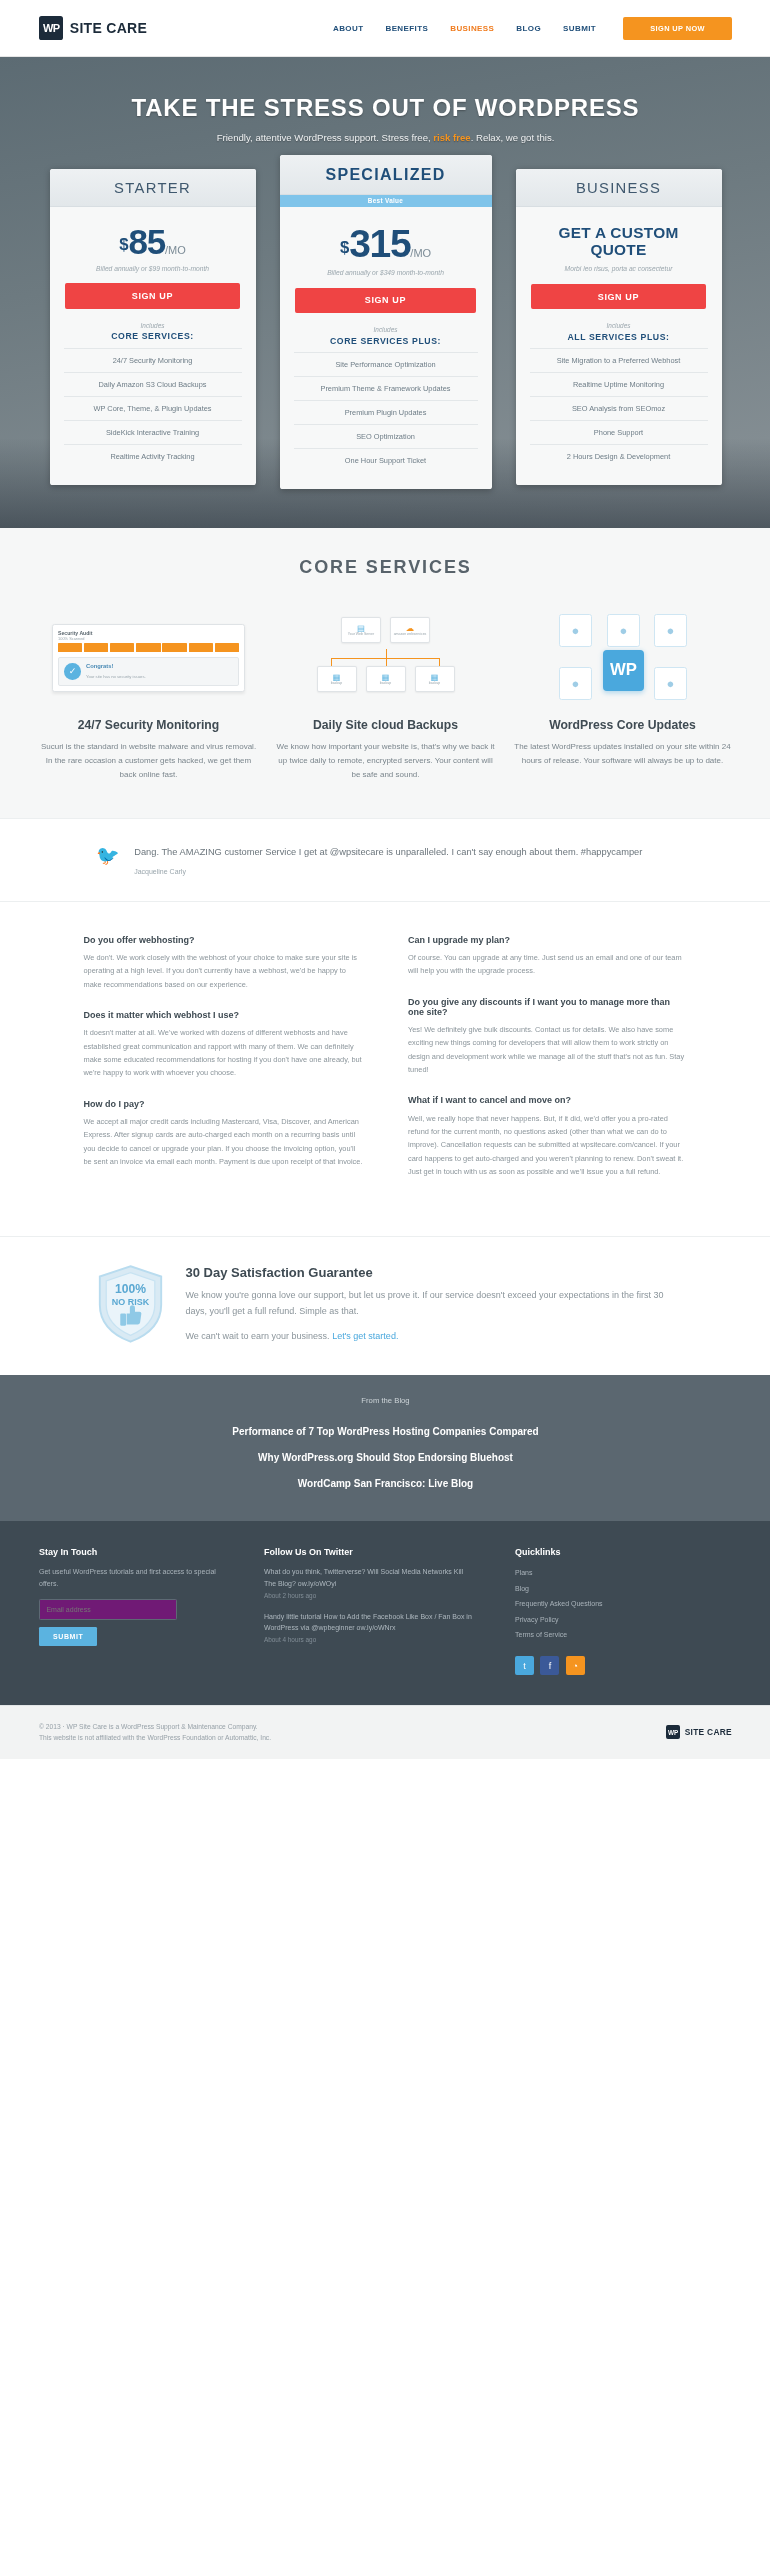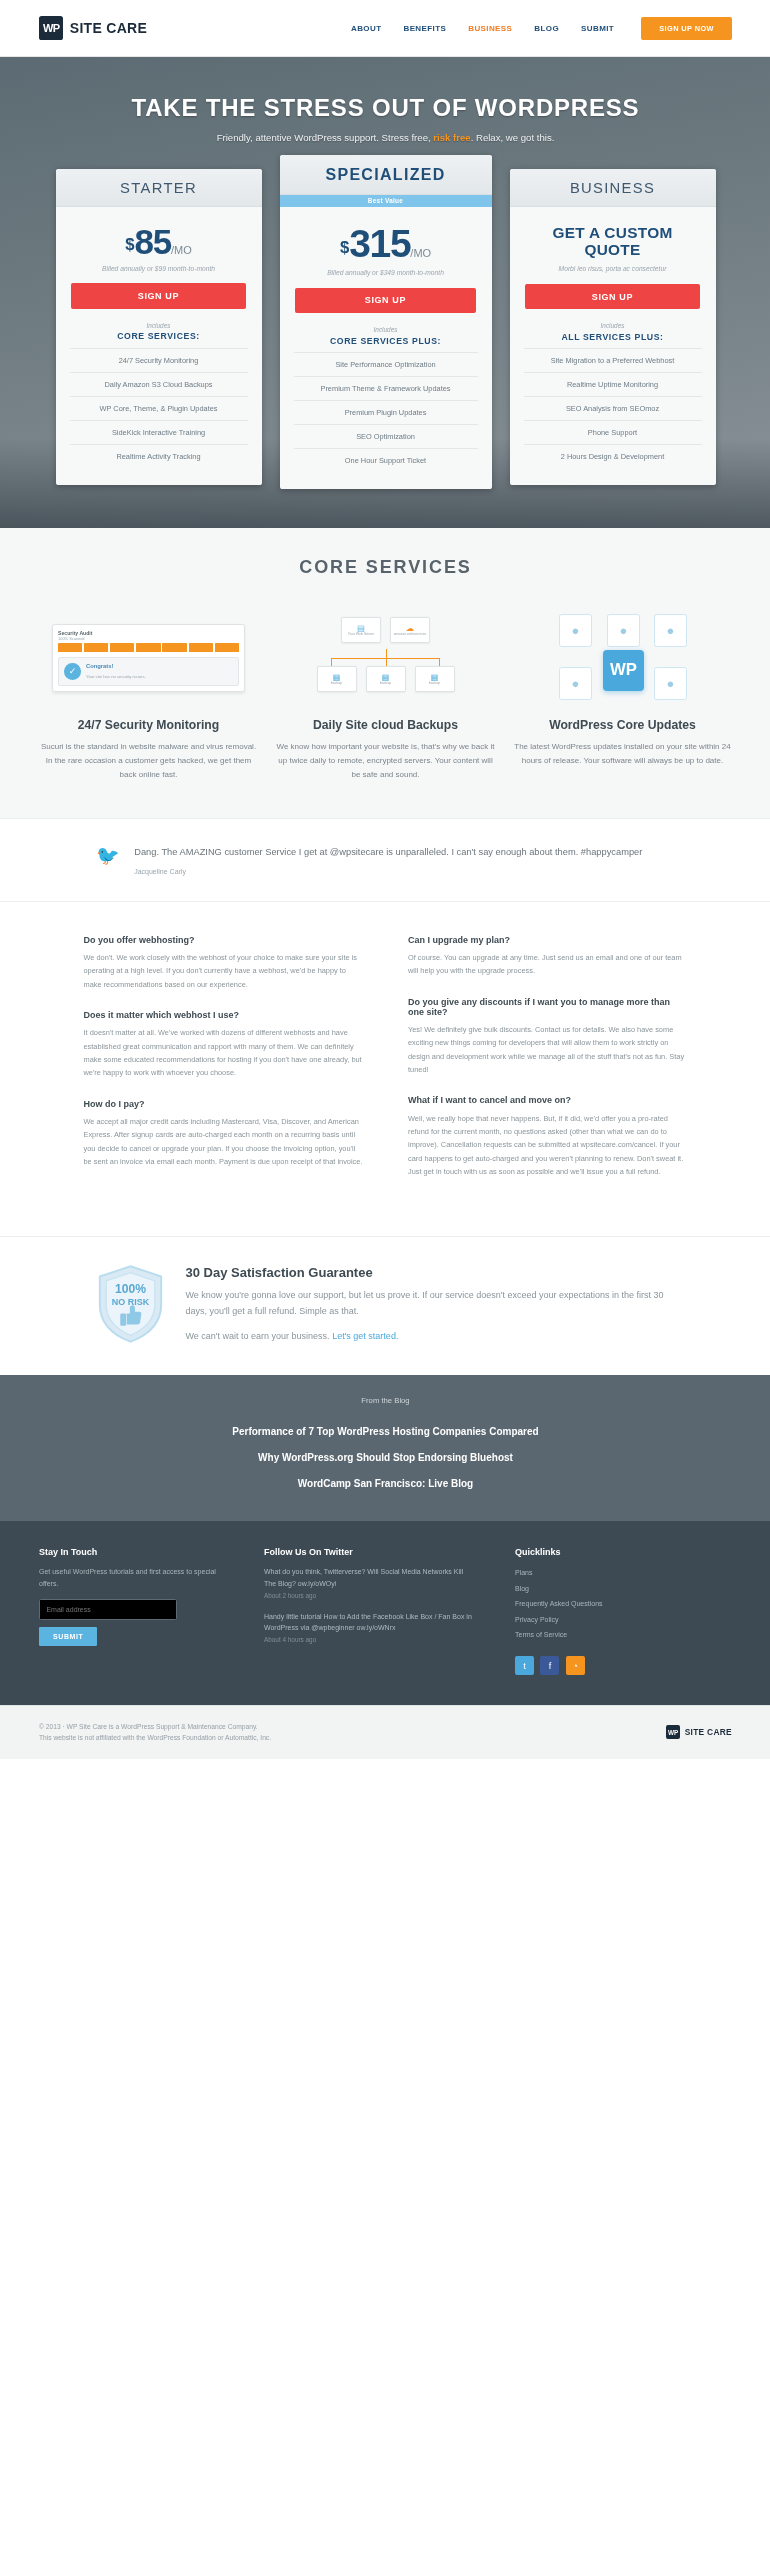--- a/index.html
+++ b/index.html
@@ -33,21 +33,21 @@
     font-size: 14px; font-weight: bold; color: #1c2b3a; letter-spacing: 0.3px;
   }
   .nav { margin-left: auto; display: flex; align-items: center; gap: 22px; }
   .nav a {
     font-size: 8px; font-weight: bold; color: #1f4e79;
     text-decoration: none; letter-spacing: 0.4px;
   }
   .nav a.active { color: #f07c1f; }
   .signup-btn {
     background: #f5941f; color: #fff; font-size: 7.4px; font-weight: bold;
-    padding: 7px 18px; border-radius: 1.9px; letter-spacing: 0.4px;
+    padding: 7px 27px; border-radius: 1.9px; letter-spacing: 0.4px;
     border: none; cursor: pointer; margin-left: 5.1px;
   }
 
   
   .hero {
     position: relative;
     background: linear-gradient(170deg,#5c6b73 0%,#6d7a80 40%,#8a9398 100%);
     padding: 37px 8px 39px;
     overflow: hidden;
   }
@@ -61,21 +61,21 @@
     text-transform: uppercase; margin-bottom: 10.3px;
     text-shadow: 0 0.6px 1.9px rgba(0,0,0,.3);
   }
   .hero p {
     color: #f0f2f3; font-size: 9.6px; margin-bottom: 26px;
     text-shadow: 0 0.6px 1.3px rgba(0,0,0,.3);
   }
   .hero p .accent { color: #f5941f; font-weight: bold; }
 
   .plans {
-    display: flex; justify-content: center; align-items: flex-start; gap: 18px;
+    display: flex; justify-content: center; align-items: flex-start; gap: 24px;
     padding: 0 39px;
   }
   .plan {
     width: 206px; background: #f7f8f8; border-radius: 2.6px;
     box-shadow: 0 1.3px 6.4px rgba(0,0,0,.25); overflow: hidden; text-align: center;
     padding-bottom: 16.7px;
   }
   .plan.featured { width: 212px; margin-top: -14px; }
   .plan-head {
     background: linear-gradient(to bottom,#eef1f3,#e2e7ea);
@@ -226,21 +226,21 @@
 
   
   .footer { background: #3e4a53; padding: 26px 39px 29.6px; }
   .footer-cols { display: flex; gap: 39px; }
   .fcol { flex: 1; }
   .fcol.w1 { width: 186px; flex: none; }
   .fcol.w2 { width: 212px; flex: none; }
   .fcol h4 { color: #fff; font-size: 9px; font-weight: bold; margin-bottom: 9px; }
   .fcol p.intro { color: #a9b3ba; font-size: 7px; line-height: 1.7; margin-bottom: 9px; }
   .email-input {
-    width: 138px; padding: 5.8px 6.4px; border: 0.6px solid #5d6a74; background: #000000;
+    width: 138px; padding: 5.8px 6.4px; border: 0.6px solid #5d6a74; background: #701a75;
     font-size: 7px; color: #8a949b; border-radius: 1.3px; outline: none;
     font-family: "Liberation Sans", sans-serif;
   }
   .submit-btn {
     margin-top: 7.7px; background: #5bb3e0; color: #fff; border: none; border-radius: 1.3px;
     font-size: 7px; font-weight: bold; padding: 5.8px 14px; letter-spacing: 0.6px; cursor: pointer;
   }
   .tweet-item { margin-bottom: 11.6px; }
   .tweet-item p { color: #aeb8bf; font-size: 7px; line-height: 1.65; }
   .tweet-item .time { color: #828e97; font-size: 6.4px; margin-top: 2.6px; display: block; }

